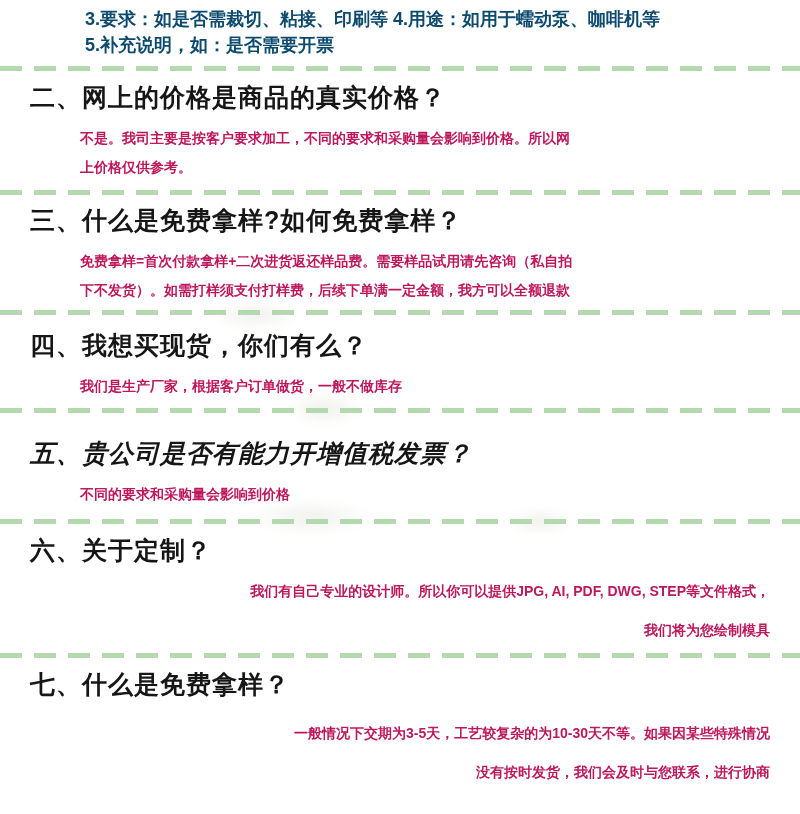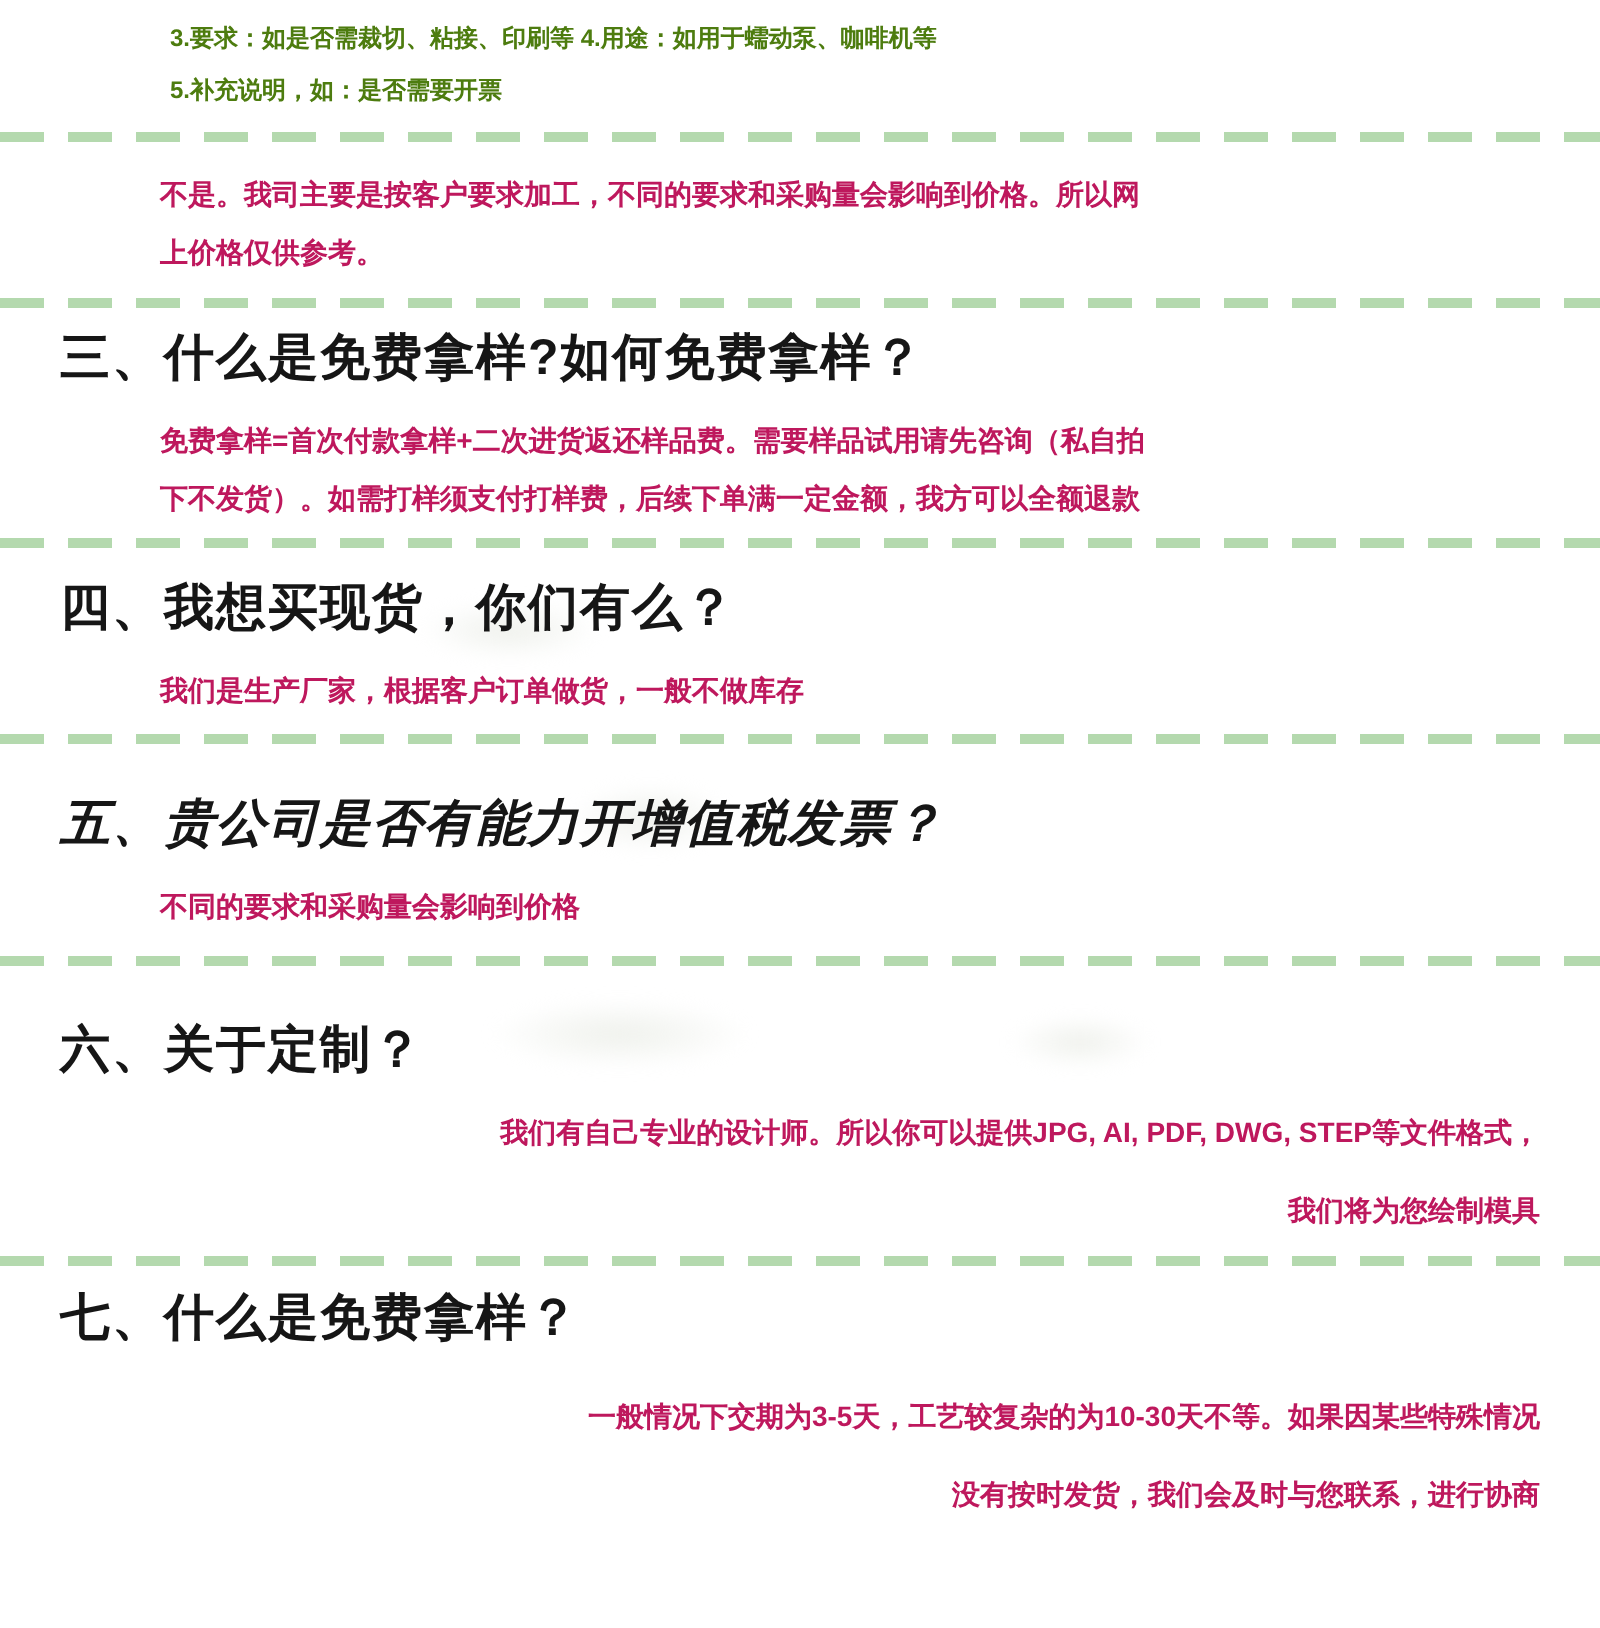--- a/index.html
+++ b/index.html
@@ -25,23 +25,23 @@
   }
   .smudge.s1 { left: 285px; top: 392px; width: 80px;  height: 34px; }
   .smudge.s2 { left: 245px; top: 500px; width: 130px; height: 34px; }
   .smudge.s3 { left: 505px; top: 508px; width: 70px;  height: 26px; }
   .smudge.s4 { left: 210px; top: 300px; width: 90px;  height: 30px; }
 
   .content { position: relative; }
 
   .intro {
     margin: 6px 20px 0 85px;
-    color: #4d7c0f;
+    color: #0c4a6e;
     font-weight: bold;
-    font-size: 12px;
+    font-size: 18px;
     line-height: 26px;
     white-space: pre-line;
   }
   .divider {
     height: 5px;
     background: repeating-linear-gradient(90deg,
       #b4d9ae 0px, #b4d9ae 22px,
       rgba(0,0,0,0) 22px, rgba(0,0,0,0) 34px);
   }
   .d1 { margin-top: 8px; }
@@ -56,21 +56,21 @@
     color: #161616;
     font-weight: bold;
     font-size: 25px;
     line-height: 30px;
     letter-spacing: 1px;
     white-space: pre-line;
   }
   .q.q3 { margin-top: 10px; }
   .q.q4 { margin-top: 16px; font-family: Liberation Serif, serif; }
   .q.q5 { margin-top: 25px; font-style: italic; }
-  .q.q6 { margin-top: 27px; }
+  .q.q6 { margin-top: 11px; }
   .q.q7 { margin-top: 11px; }
 
   .a {
     margin: 12px 30px 0 80px;
     color: #be185d;
     font-weight: bold;
     font-size: 14px;
     line-height: 29px;
     white-space: pre-line;
   }
@@ -90,20 +90,21 @@
   <div class="smudge s4"></div>
 
   <div class="content">
 
     <div class="intro">3.要求：如是否需裁切、粘接、印刷等 4.用途：如用于蠕动泵、咖啡机等
 5.补充说明，如：是否需要开票</div>
 
     <div class="divider d1"></div>
 
     <div>
+      <div class="q q2">二、网上的价格是商品的真实价格？</div>
       <div class="a a2">不是。我司主要是按客户要求加工，不同的要求和采购量会影响到价格。所以网
 上价格仅供参考。</div>
     </div>
 
     <div class="divider d2"></div>
 
     <div>
       <div class="q q3">三、什么是免费拿样?如何免费拿样？</div>
       <div class="a a3">免费拿样=首次付款拿样+二次进货返还样品费。需要样品试用请先咨询（私自拍
 下不发货）。如需打样须支付打样费，后续下单满一定金额，我方可以全额退款</div>

